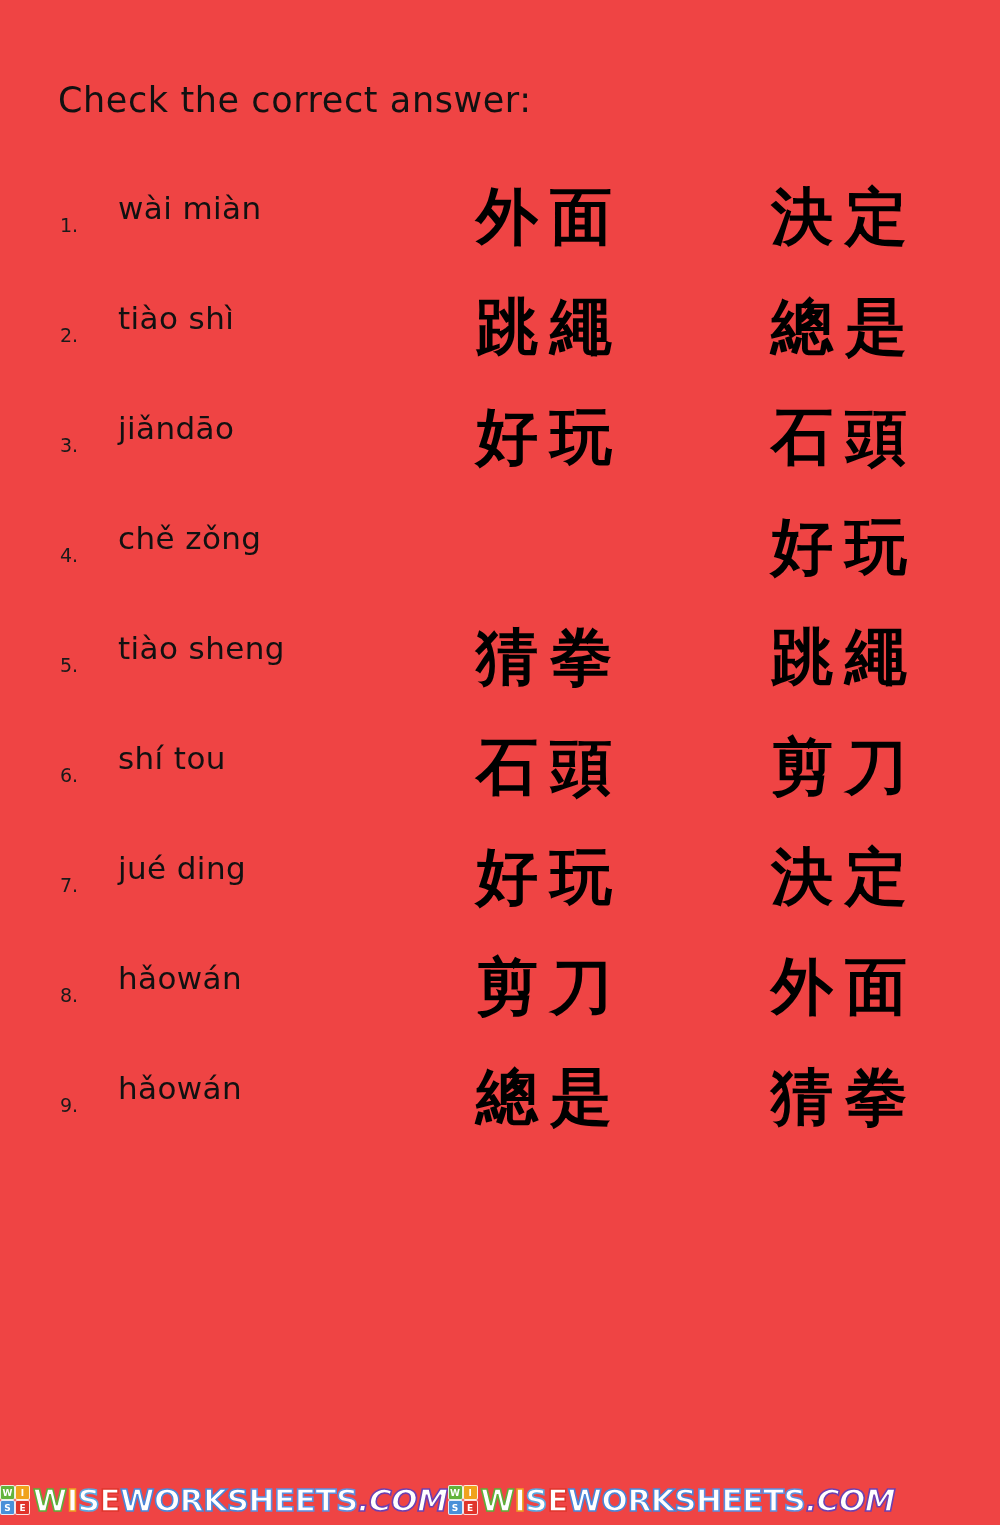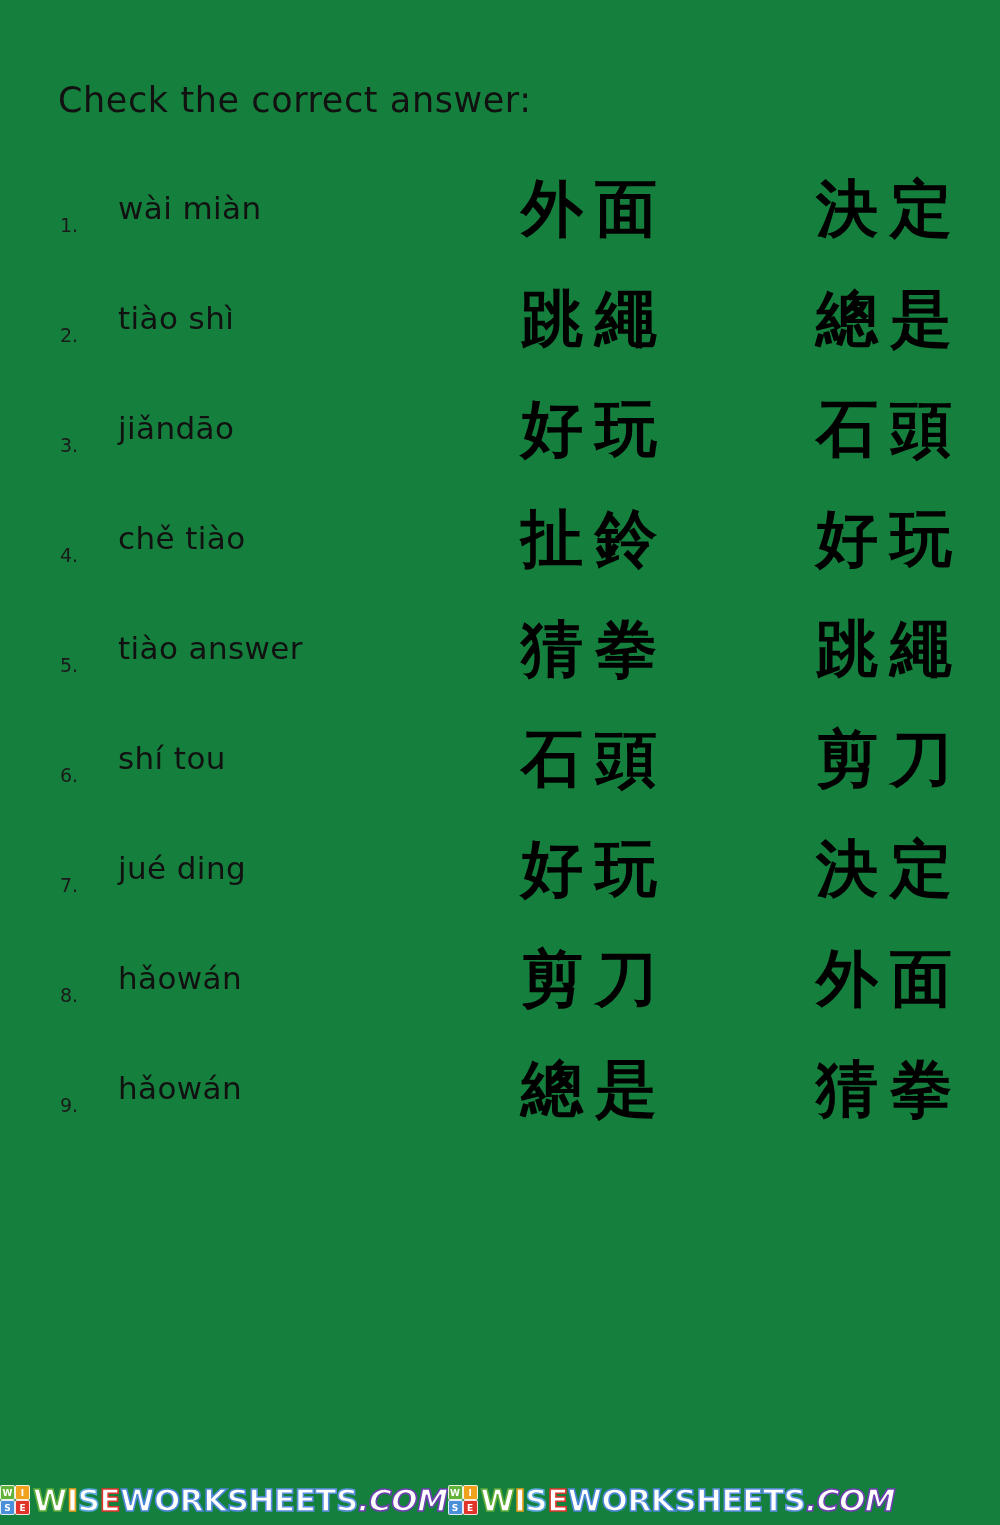--- a/index.html
+++ b/index.html
@@ -14,21 +14,21 @@
     overflow: hidden;
     font-family: "DejaVu Sans", sans-serif;
     color: #000000;
   }
 
   #page {
     position: absolute;
     left: 0; top: 0;
     width: 1000px;
     height: 1525px;
-    background: #15803d;
+    background: #ef4444;
   }
 
   
   .title {
     position: absolute;
     left: 58px;
     top: 80px;
     font-family: "DejaVu Sans", sans-serif;
     font-size: 35px;
     font-weight: 400;
@@ -64,29 +64,28 @@
     top: 20px;
     font-family: "DejaVu Sans", sans-serif;
     font-size: 31px;
     font-weight: 400;
     letter-spacing: 0.4px;
     color: #111111;
     white-space: nowrap;
   }
   .opt {
     position: absolute;
-    top: 8px;
+    top: 16px;
     font-family: Liberation Sans, sans-serif;
     font-size: 62px;
     font-weight: 700;
     line-height: 1;
     letter-spacing: 12px;
     color: #000000;
     white-space: nowrap;
-    margin-left: 45px;
   }
   .opt-a { left: 476px; }
   .opt-b { left: 771px; text-align: right; }
 
   
   .footer {
     position: absolute;
     left: 0;
     bottom: 0;
     width: 1000px;
@@ -174,27 +173,26 @@
         <div class="opt opt-b">總是</div>
       </div>
       <div class="row">
         <div class="row-num">3.</div>
         <div class="row-pinyin">jiǎndāo</div>
         <div class="opt opt-a">好玩</div>
         <div class="opt opt-b">石頭</div>
       </div>
       <div class="row">
         <div class="row-num">4.</div>
-        <div class="row-pinyin">chě tiào</div>
-        <div class="opt opt-a">扯鈴</div>
+        <div class="row-pinyin">chě zǒng</div>
         <div class="opt opt-b">好玩</div>
       </div>
       <div class="row">
         <div class="row-num">5.</div>
-        <div class="row-pinyin">tiào answer</div>
+        <div class="row-pinyin">tiào sheng</div>
         <div class="opt opt-a">猜拳</div>
         <div class="opt opt-b">跳繩</div>
       </div>
       <div class="row">
         <div class="row-num">6.</div>
         <div class="row-pinyin">shí tou</div>
         <div class="opt opt-a">石頭</div>
         <div class="opt opt-b">剪刀</div>
       </div>
       <div class="row">

